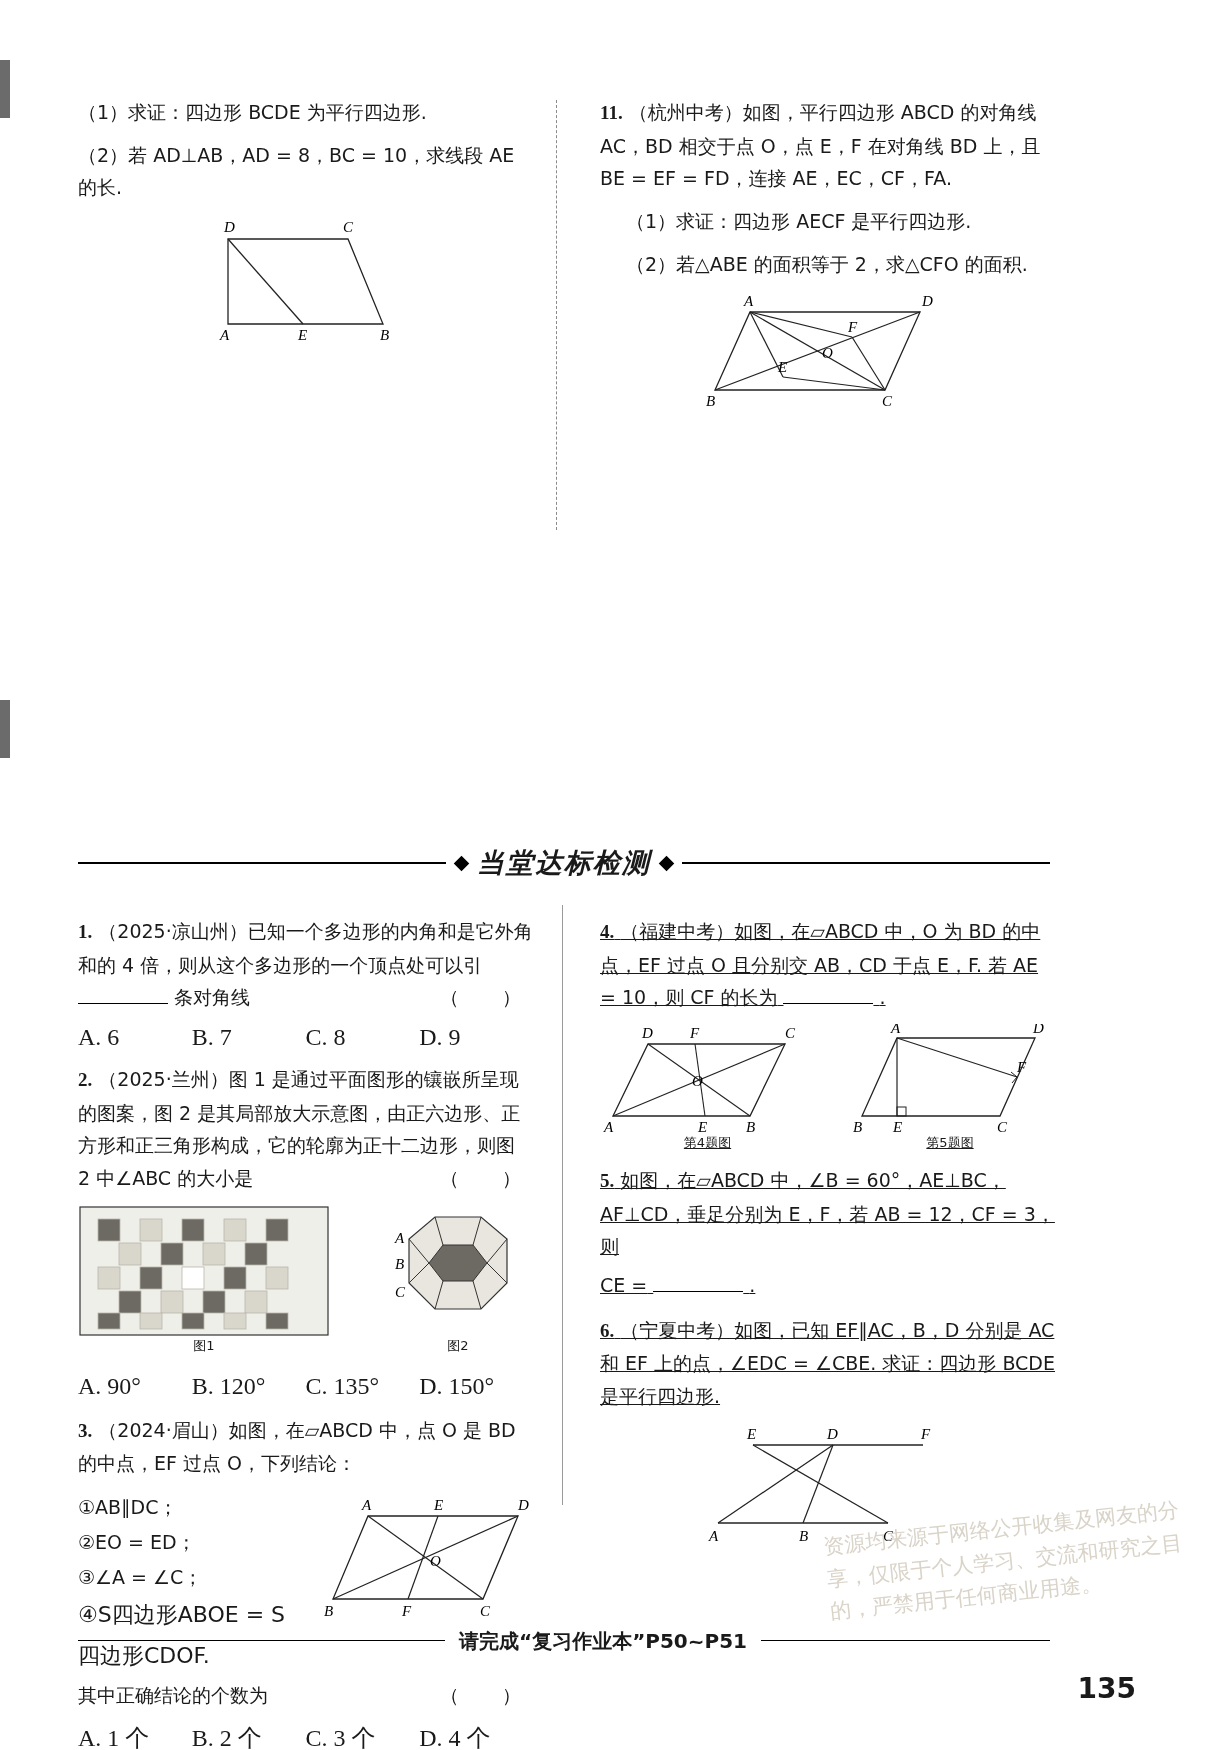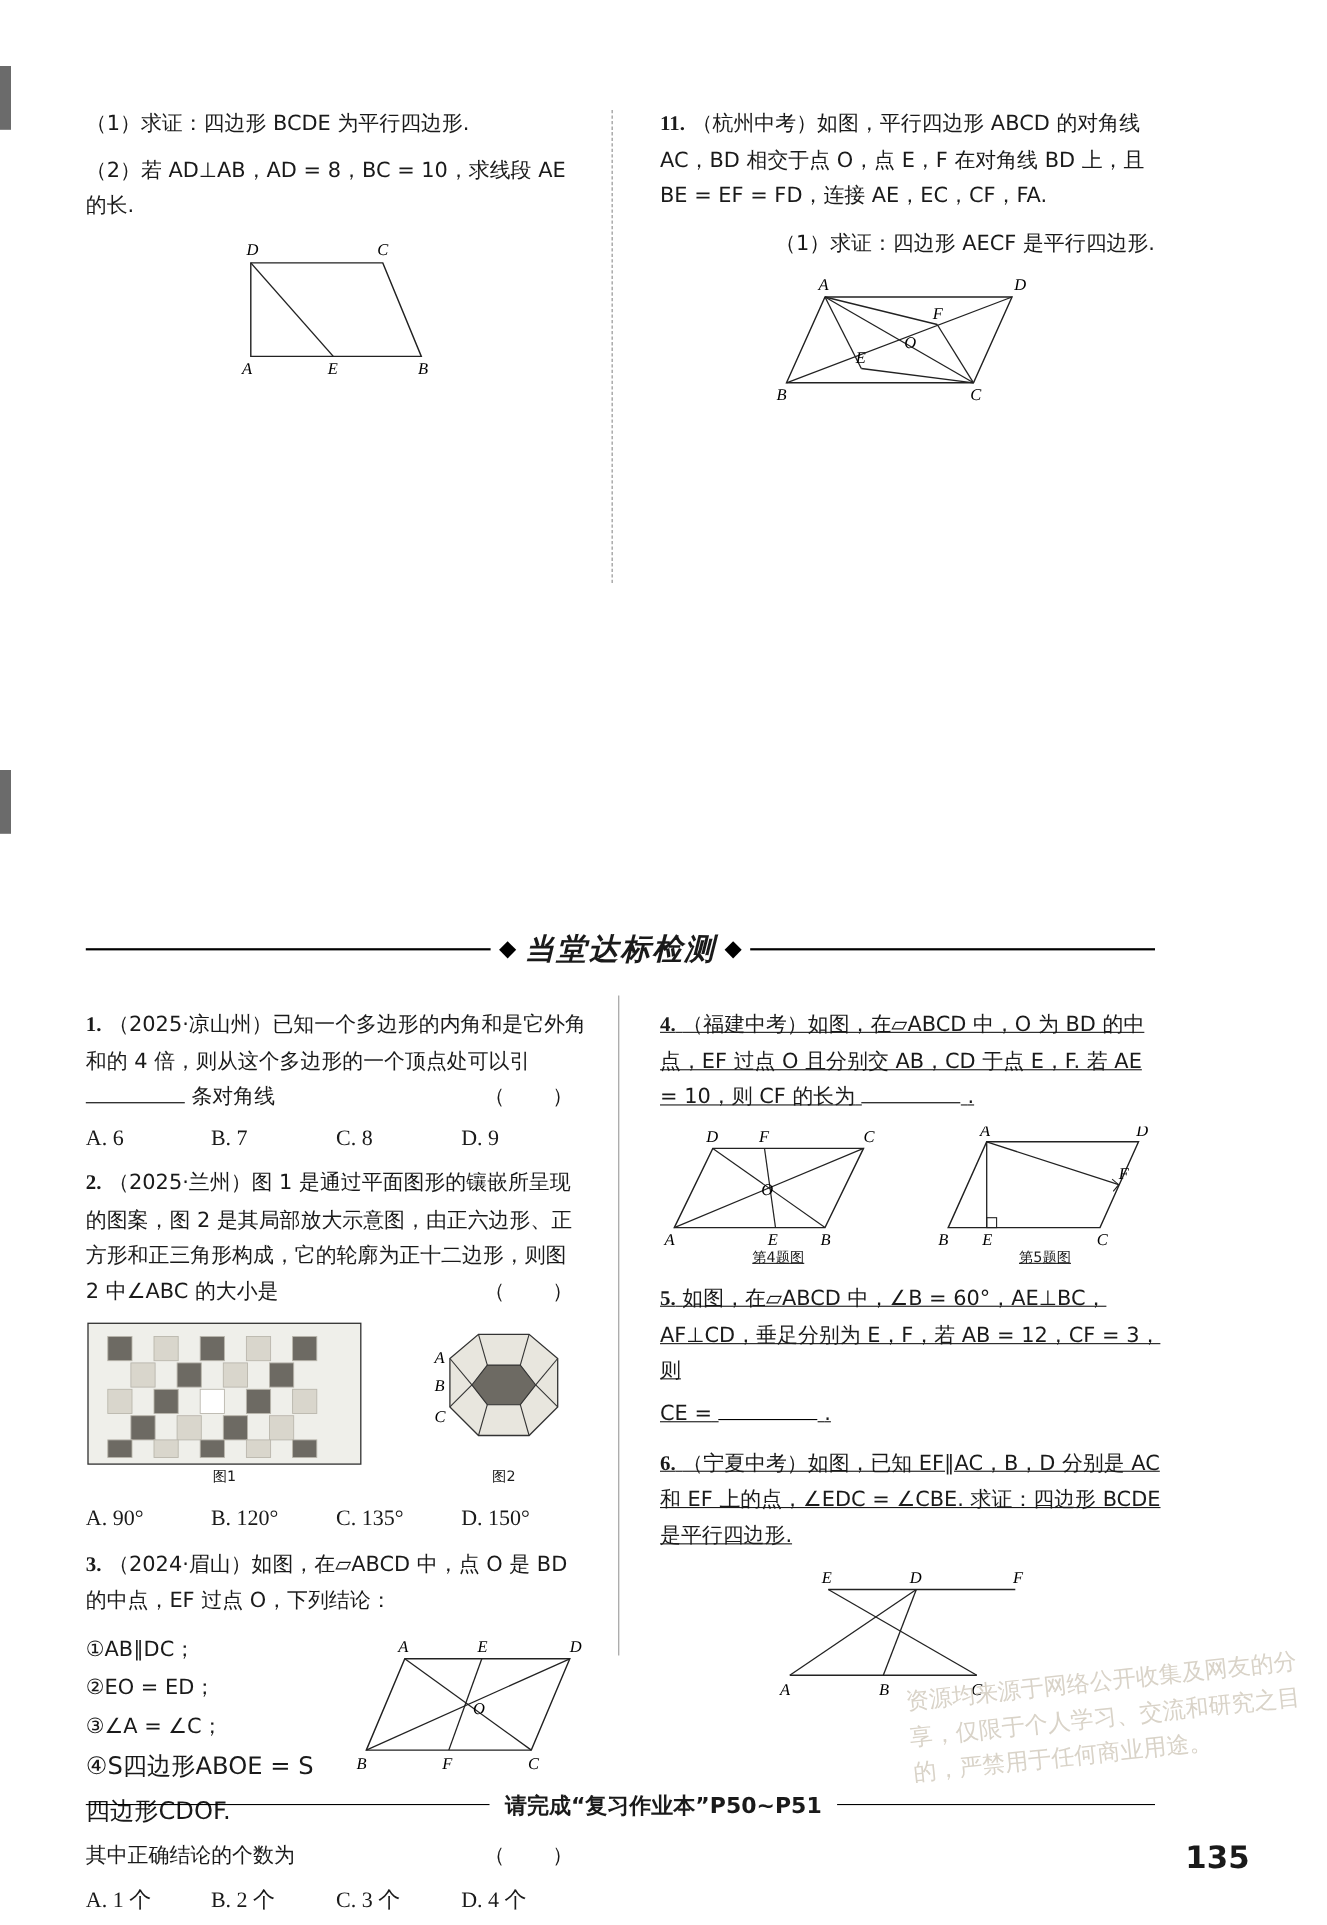--- a/index.html
+++ b/index.html
@@ -16,37 +16,37 @@
   .edge-mark{position:absolute;left:0;width:10px;background:#6b6b6b;}
 
   .col-left{position:absolute;left:78px;top:96px;width:450px;}
   .col-right{position:absolute;left:600px;top:96px;width:450px;}
 
   .divider{position:absolute;left:556px;top:100px;width:0;height:430px;
            border-left:1px dashed #8a8a8a;}
 
   .q{margin-bottom:10px;font-size:20.5px;line-height:1.72;}
   .q .num{font-weight:bold;font-family:"Liberation Serif",serif;}
-  .indent{padding-left:26px;text-align:right;}
+  .indent{padding-left:26px;}
   .cn{font-family:"DejaVu Sans", sans-serif;font-size:19px;}
 
   .fig{text-align:center;margin:6px 0 4px;}
   .figcap{text-align:center;font-size:13px;font-family:"DejaVu Sans",sans-serif;}
 
   
   .banner{position:absolute;left:78px;top:845px;width:972px;display:flex;align-items:center;gap:10px;font-style:italic;}
   .banner .line{flex:1;height:0;border-top:2px solid #000;}
   .banner .dia{width:11px;height:11px;background:#000;transform:rotate(45deg);}
   .banner .title{font-family:"DejaVu Sans",sans-serif;font-weight:bold;font-size:27px;letter-spacing:2px;}
 
   .lower-left{position:absolute;left:78px;top:915px;width:455px;}
   .lower-right{position:absolute;left:600px;top:915px;width:455px;text-decoration:underline;}
   .divider2{position:absolute;left:562px;top:905px;width:0;height:600px;border-left:1px solid #9a9a9a;}
 
-  .opts{display:flex;font-size:20px;margin-top:2px;}
+  .opts{display:flex;font-size:24px;margin-top:2px;}
   .opts span{display:inline-block;}
   .opt4 span{width:25%;}
   .blank{display:inline-block;border-bottom:1px solid #000;min-width:90px;}
   .paren{letter-spacing:12px;}
 
   .footer{position:absolute;left:0;top:1628px;width:1206px;text-align:center;}
   .footer .rule{position:absolute;left:78px;top:12px;width:972px;border-top:1px solid #000;}
   .footer .txt{position:relative;font-family:"DejaVu Sans",sans-serif;font-weight:bold;font-size:20px;
                background:#fff;display:inline-block;padding:0 14px;}
   .pageno{position:absolute;right:70px;top:1672px;font-family:"DejaVu Sans",sans-serif;
@@ -84,20 +84,21 @@
       </svg>
     </div>
   </div>
 
   <div class="col-right">
     <div class="q cn">
       <span class="num">11.</span>
       <span>（杭州中考）如图，平行四边形 ABCD 的对角线 AC，BD 相交于点 O，点 E，F 在对角线 BD 上，且 BE = EF = FD，连接 AE，EC，CF，FA.</span>
     </div>
     <div class="q cn indent">（1）求证：四边形 AECF 是平行四边形.</div>
+    <div class="q cn indent">（2）若△ABE 的面积等于 2，求△CFO 的面积.</div>
 
     <div class="fig">
       <svg width="270" height="130" viewBox="0 0 270 130">
         <polygon points="60,22 230,22 195,100 25,100" fill="none" stroke="#222" stroke-width="1.3"></polygon>
         <line x1="60" y1="22" x2="195" y2="100" stroke="#222" stroke-width="1.2"></line>
         <line x1="230" y1="22" x2="25" y2="100" stroke="#222" stroke-width="1.2"></line>
         <line x1="60" y1="22" x2="93" y2="87" stroke="#222" stroke-width="1.2"></line>
         <line x1="93" y1="87" x2="195" y2="100" stroke="#222" stroke-width="1.2"></line>
         <line x1="195" y1="100" x2="162" y2="47" stroke="#222" stroke-width="1.2"></line>
         <line x1="162" y1="47" x2="60" y2="22" stroke="#222" stroke-width="1.2"></line>

